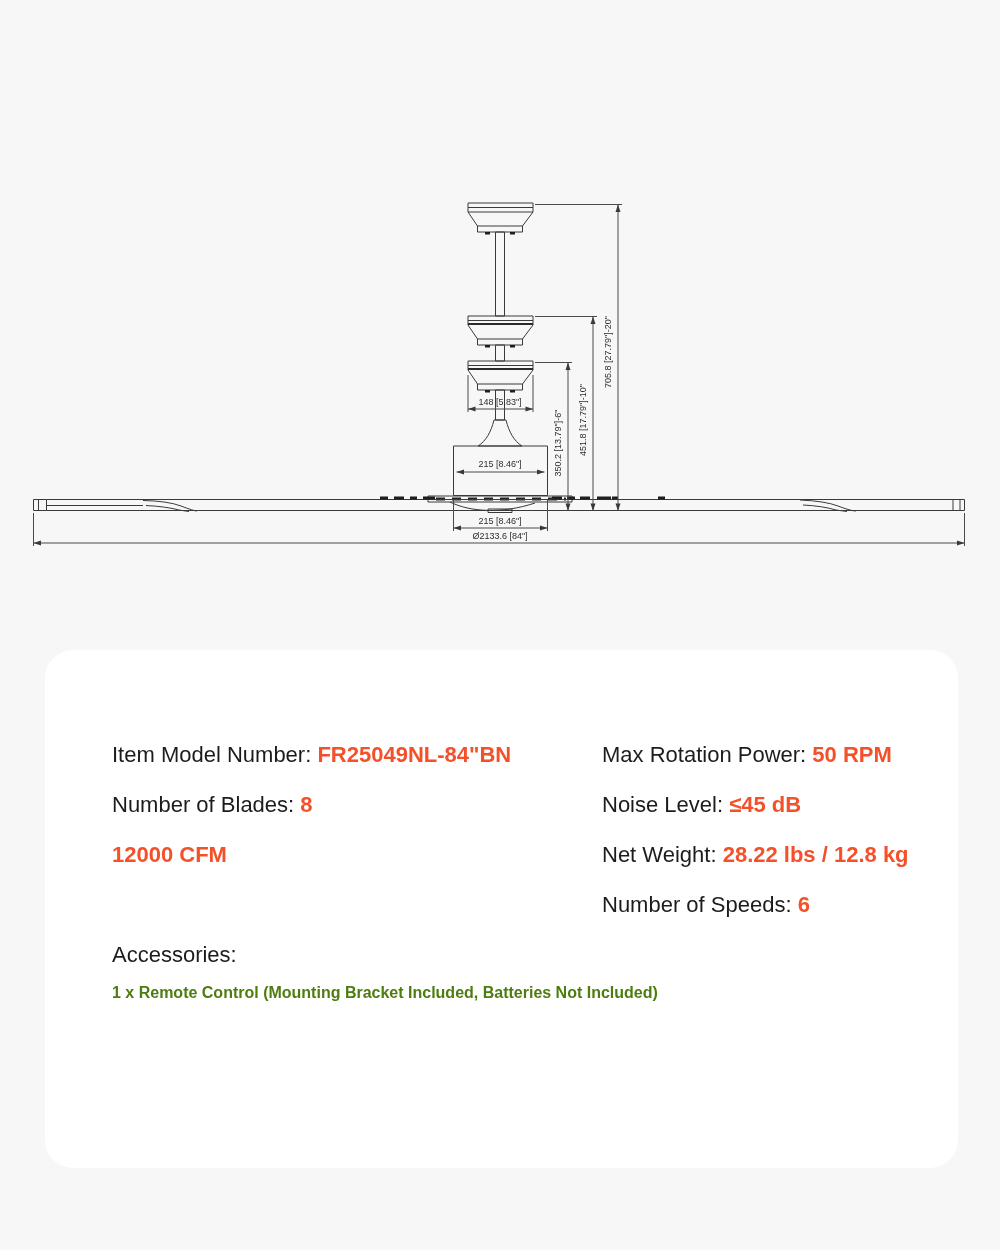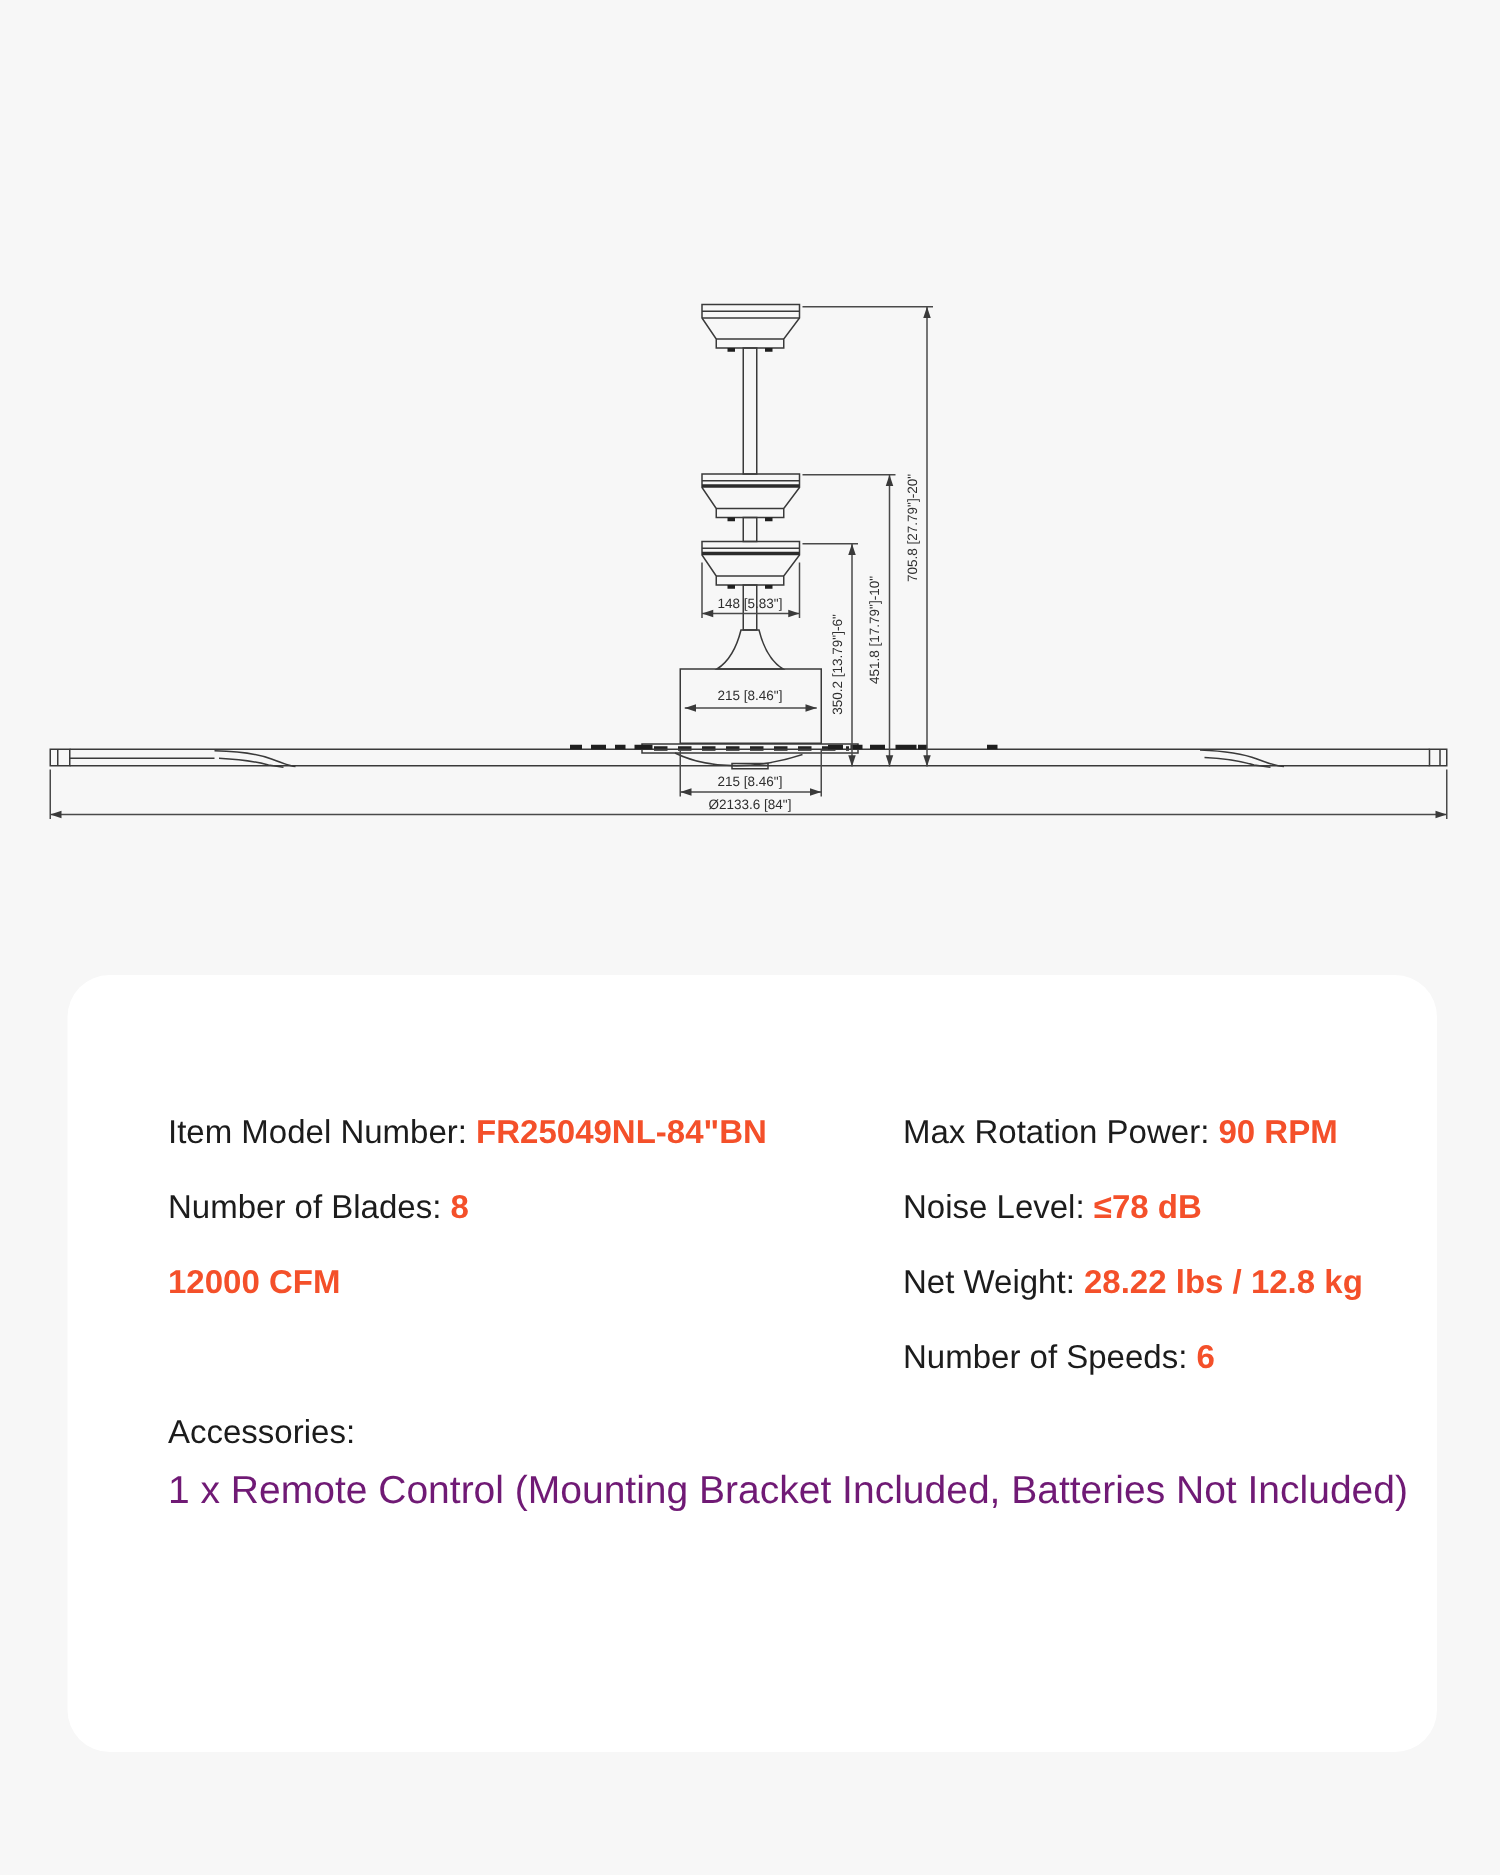--- a/index.html
+++ b/index.html
@@ -32,21 +32,21 @@
   .spec-col.left{width:490px;}
   .spec-col.right{flex:1;}
   .row{
     margin:0;height:50px;display:flex;align-items:flex-end;
     font-size:22px;color:#1c1c1c;white-space:pre;
   }
   .row .lbl{color:#1c1c1c;font-weight:400;}
   .row .val{color:#f4502a;font-weight:600;}
   .acc-line{
     margin:0;height:50px;display:flex;align-items:center;
-    font-size:26px;color:#701a75;font-weight:400;white-space:pre;
+    font-size:16px;color:#4d7c0f;font-weight:700;white-space:pre;
   }
   .acc-line .dr{margin-right:27px;}
 </style>
 </head>
 <body>
 
 <div class="page">
 
   <svg class="diagram" width="1000" height="570" viewBox="0 0 1000 570">
 
@@ -179,22 +179,22 @@
   </svg>
 
   <div class="spec-card">
     <div class="spec-grid">
       <div class="spec-col left">
         <p class="row"><span class="lbl">Item Model Number: </span><span class="val">FR25049NL-84"BN</span></p>
         <p class="row"><span class="lbl">Number of Blades: </span><span class="val">8</span></p>
         <p class="row"><span class="val">12000 CFM</span></p>
       </div>
       <div class="spec-col right">
-        <p class="row"><span class="lbl">Max Rotation Power: </span><span class="val">90 RPM</span></p>
-        <p class="row"><span class="lbl">Noise Level: </span><span class="val">≤78 dB</span></p>
+        <p class="row"><span class="lbl">Max Rotation Power: </span><span class="val">50 RPM</span></p>
+        <p class="row"><span class="lbl">Noise Level: </span><span class="val">≤45 dB</span></p>
         <p class="row"><span class="lbl">Net Weight: </span><span class="val">28.22 lbs / 12.8 kg</span></p>
         <p class="row"><span class="lbl">Number of Speeds: </span><span class="val">6</span></p>
       </div>
     </div>
     <p class="row"><span class="lbl">Accessories:</span></p>
     <p class="acc-line">1 x Remote Control (Mounting Bracket Included, Batteries Not Included)</p>
   </div>
 
 </div>
 

